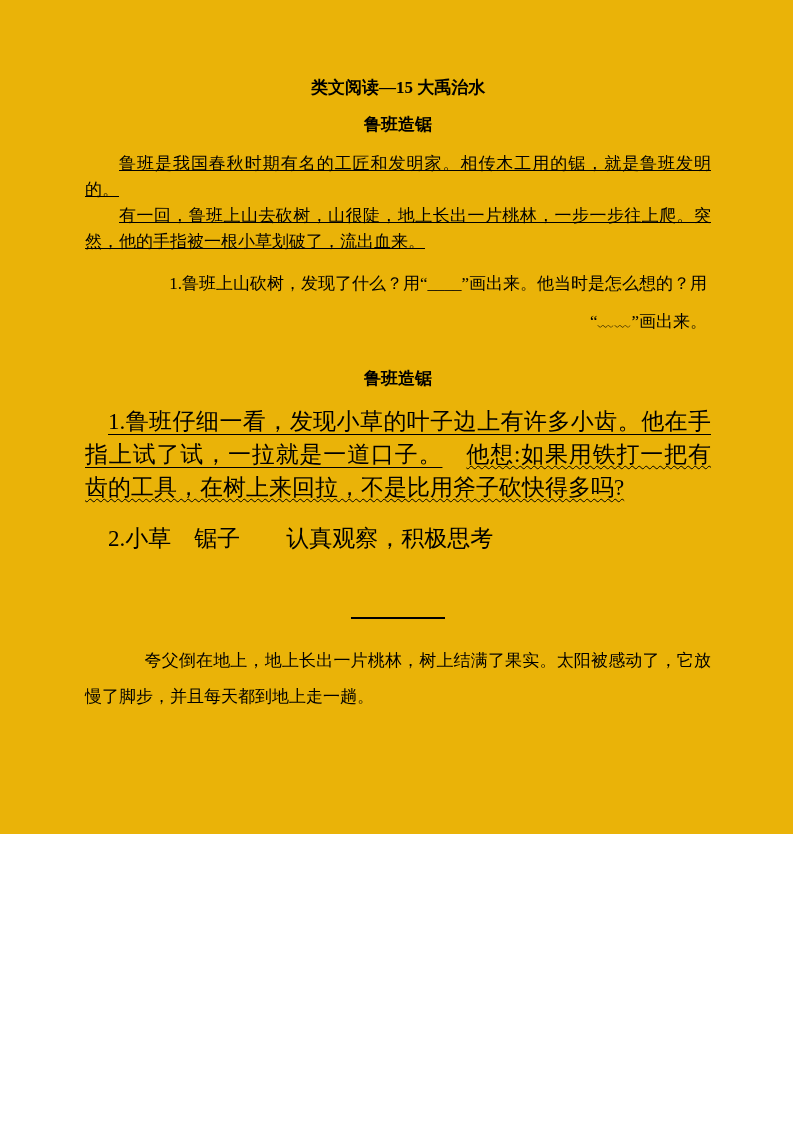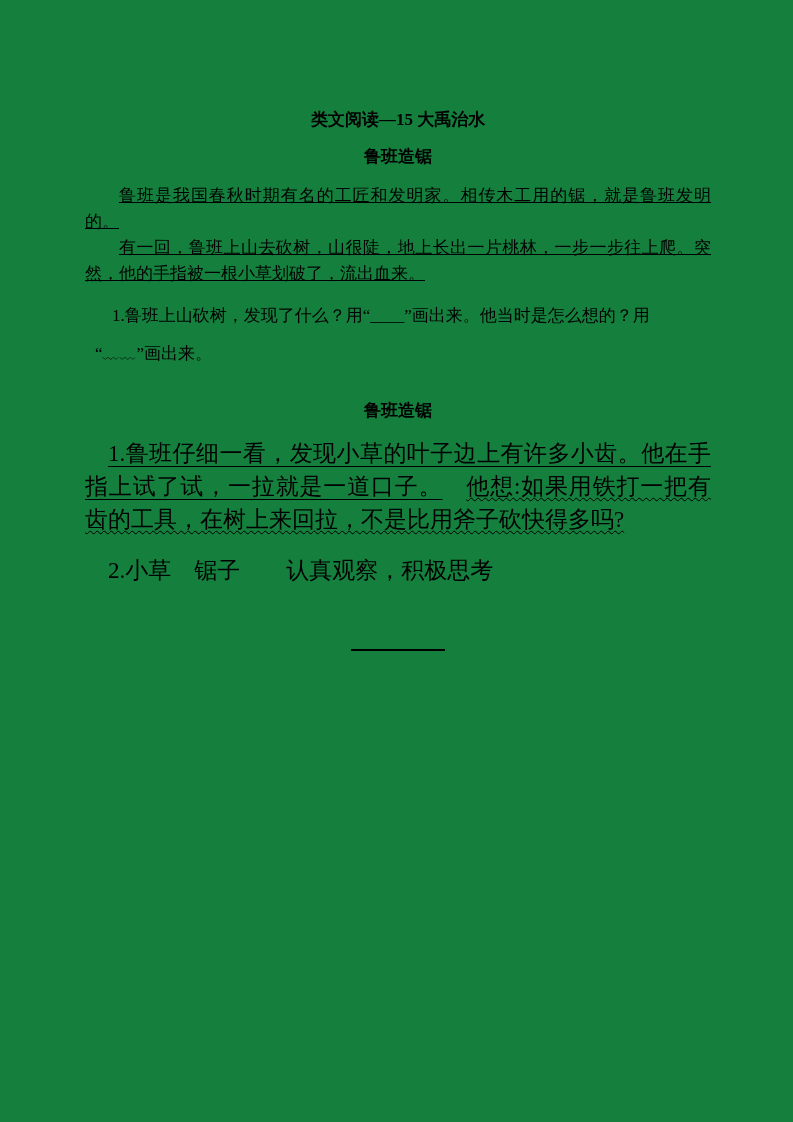--- a/index.html
+++ b/index.html
@@ -1,27 +1,27 @@
 <!DOCTYPE html>
 <html><head>
 <meta charset="utf-8">
 <style>
   html, body { margin:0; padding:0; }
   body {
     width:793px; height:1122px; background:#ffffff; color:#000000;
     font-family:"Liberation Serif","DejaVu Serif",serif;
     overflow:hidden;
   }
-  .page { width:793px; height:1122px; padding:108px 82px 0 85px; box-sizing:border-box; background:#15803d; }
+  .page { width:793px; height:834px; padding:76px 82px 0 85px; box-sizing:border-box; background:#eab308; }
   .doc-title, .sec-title { text-align:center; font-weight:bold; font-size:17px; line-height:23px; }
   .doc-title { margin:0 0 14px 0; }
   .sec-title { margin:0 0 15px 0; }
   .story1 p { font-size:17px; line-height:26px; text-indent:2em; text-align:justify; margin:0;text-decoration:underline; }
   .questions { margin-top:10px; }
-  .questions p { font-size:17px; line-height:38px; text-indent:1em; text-align:left; margin:10px; }
+  .questions p { font-size:17px; line-height:38px; text-indent:1em; text-align:right; margin:4px; }
   .blank { white-space:pre; letter-spacing:0; }
   .answers-title { margin-top:26px; }
   .answers p { font-size:23px; line-height:33px; text-indent:1em; text-align:justify; margin:0; }
   .answers .a2 { margin-top:18px; }
   .u-solid { text-decoration-line:underline; text-decoration-style:solid; text-decoration-thickness:1px; text-underline-offset:5px; }
   .u-wavy  { text-decoration-line:underline; text-decoration-style:wavy;  text-decoration-thickness:1px; text-underline-offset:3px; }
   .sep-line { width:94px; height:0; border-bottom:2px solid #000; margin:62px auto 24px auto; }
   .story2 p { font-size:17px; line-height:36px; text-align:justify; margin:0; }
   .story2 .p1 { text-indent:2em; }
   .story2 .p2 { text-indent:3.5em; margin-top:4px; }
@@ -47,15 +47,16 @@
   <div class="sec-title answers-title">鲁班造锯</div>
 
   <div class="answers">
     <p class="a1"><span class="u-solid">1.鲁班仔细一看，发现小草的叶子边上有许多小齿。他在手指上试了试，一拉就是一道口子。</span><span>　</span><span class="u-wavy">他想:如果用铁打一把有齿的工具，在树上来回拉，不是比用斧子砍快得多吗?</span></p>
     <p class="a2">2.小草　锯子　　认真观察，积极思考</p>
   </div>
 
   <div class="sep-line"></div>
 
   <div class="story2">
+    <p class="p2">夸父倒在地上，地上长出一片桃林，树上结满了果实。太阳被感动了，它放慢了脚步，并且每天都到地上走一趟。</p>
   </div>
 
 </div>
 
 </body></html>

